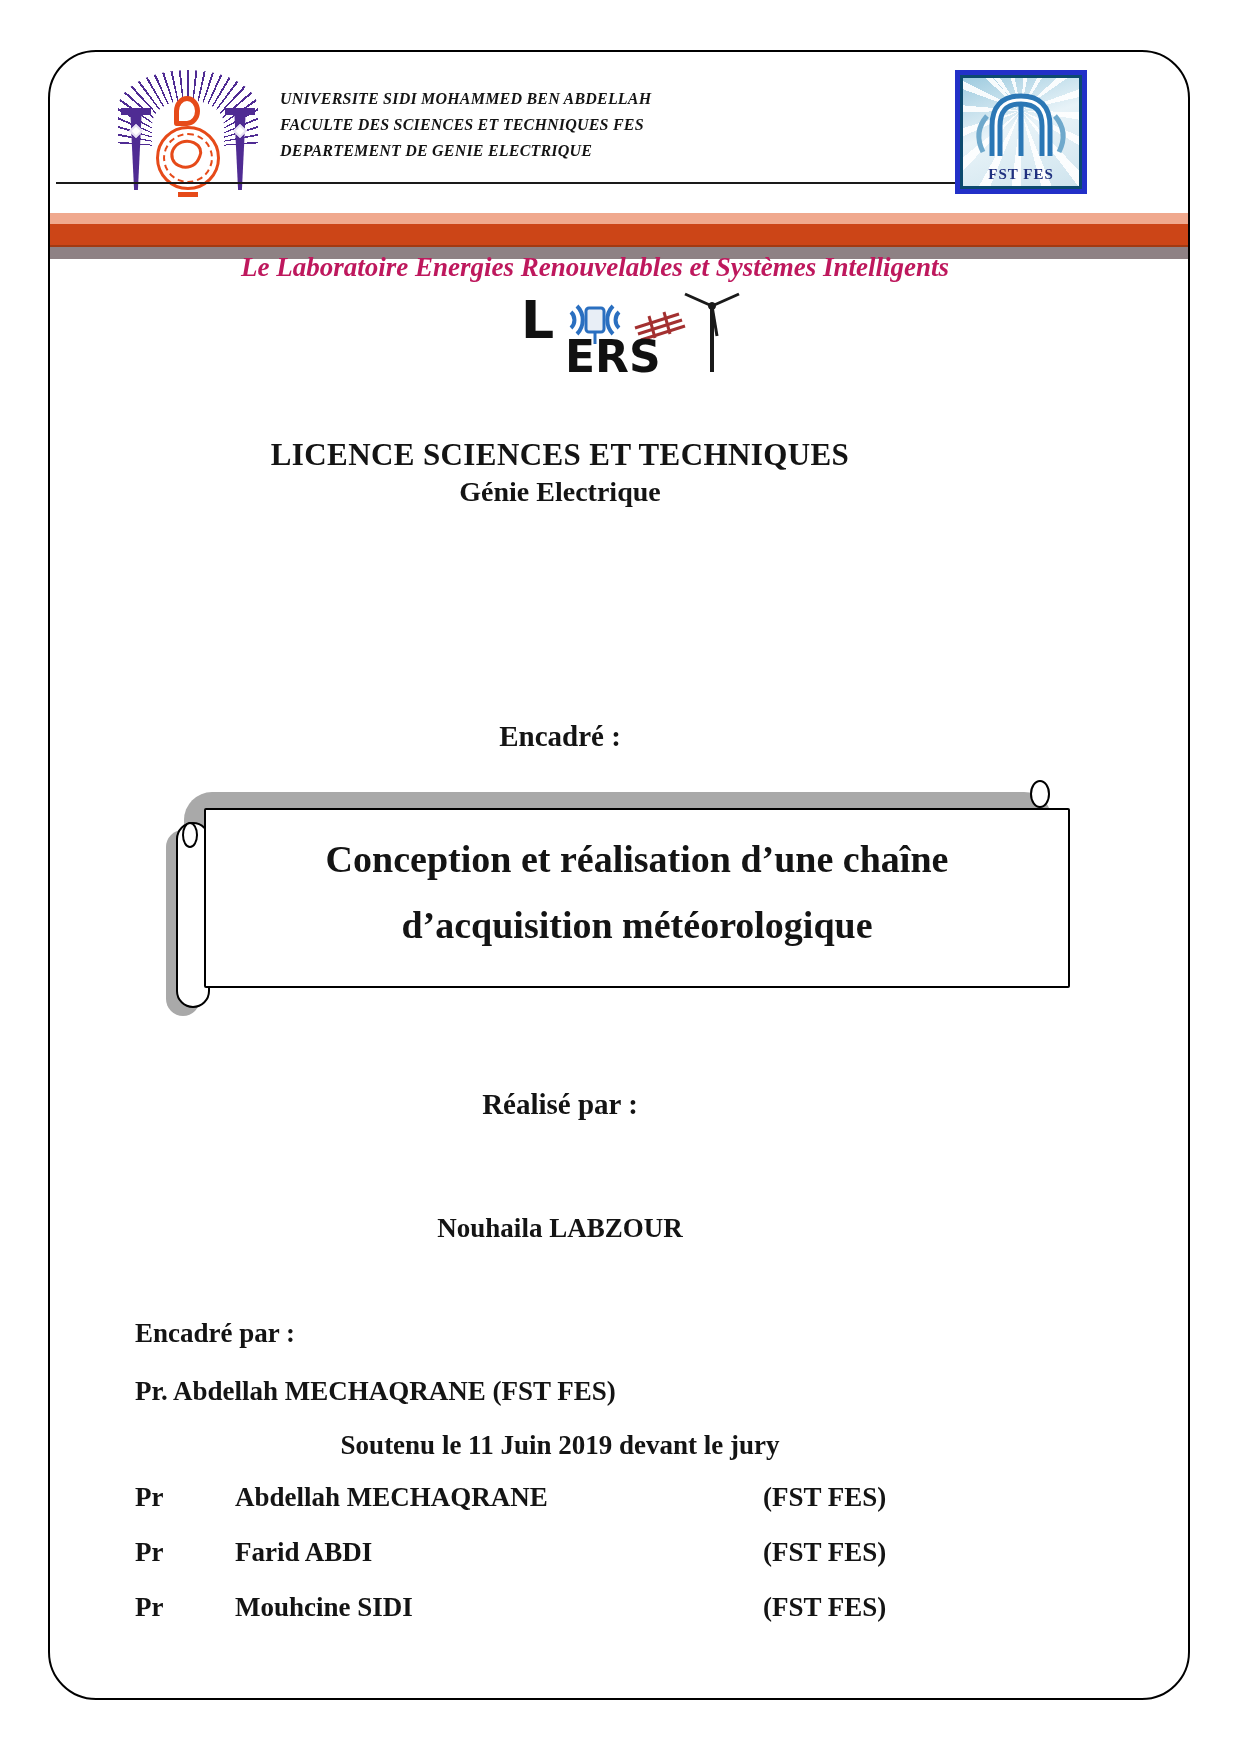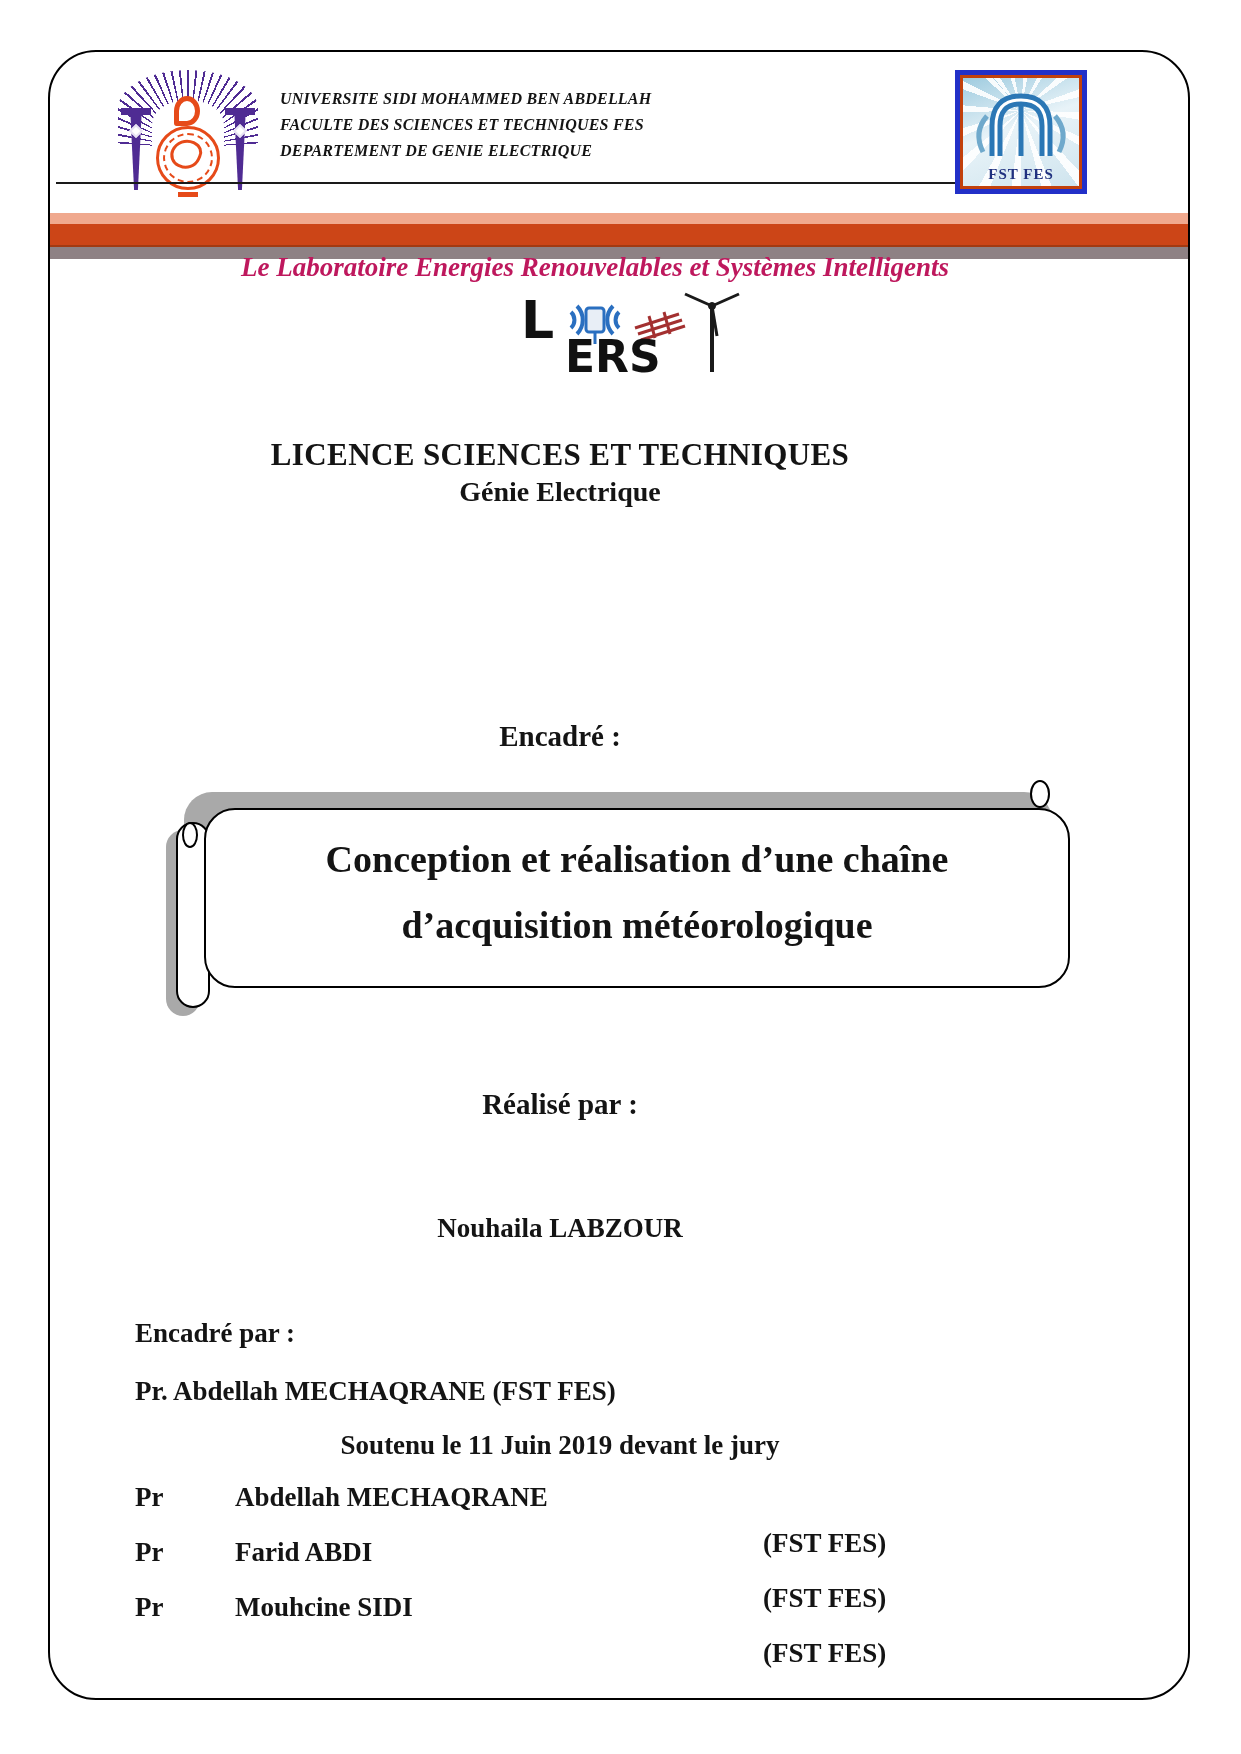--- a/index.html
+++ b/index.html
@@ -41,21 +41,21 @@
   .emblem .ring { position:absolute; left:44px; top:56px; width:64px; height:64px;
     border:3px solid #e64a19; border-radius:50%; background:#fff; }
   .emblem .ring-inner { position:absolute; left:4px; top:4px; width:50px; height:50px;
     border:2px dashed #e64a19; border-radius:50%; }
   .emblem .ring-script { position:absolute; left:12px; top:10px; width:30px; height:30px;
     border:3px solid #e64a19; border-radius:60% 40% 55% 45%; transform:rotate(25deg); }
   .emblem .ring-dot { position:absolute; left:66px; top:122px; width:20px; height:5px; background:#e64a19; }
 
   
   .fst-logo { position:absolute; left:955px; top:70px; width:132px; height:124px;
-    border:5px solid #2230c8; background:#c2410c; padding:3px; }
+    border:5px solid #2230c8; background:#0c4a6e; padding:3px; }
   .fst-inner { position:relative; width:100%; height:100%;
     background:linear-gradient(160deg,#9ecbdf 0%,#e8f3f8 45%,#cfe4ee 100%); overflow:hidden; }
   .fst-rays { position:absolute; inset:0;
     background:repeating-conic-gradient(from -40deg at 50% 30%, rgba(255,255,255,.9) 0deg 7deg, rgba(158,203,223,0) 7deg 22deg); }
   .fst-caption { position:absolute; left:0; right:0; bottom:3px; text-align:center;
     font-weight:bold; font-size:15px; letter-spacing:1px; color:#20317f;
     font-family:"Liberation Serif", serif; }
 
   
   .stripe { position:absolute; left:50px; width:1138px; }
@@ -76,39 +76,39 @@
   .intitule { top:720px; font-size:29px; }
 
   
   .scroll { position:absolute; left:172px; top:792px; width:902px; height:218px; }
   .scroll-shadow { position:absolute; left:12px; top:0; width:868px; height:182px;
     background:#a9a9a9; border-radius:28px; }
   .scroll-tube { position:absolute; left:4px; top:30px; width:34px; height:186px;
     background:#fff; border:2.5px solid #000; border-radius:17px;
     box-shadow:-10px 8px 0 #a9a9a9; z-index:1; }
   .scroll-panel { position:absolute; left:32px; top:16px; width:866px; height:180px;
-    background:#fff; border:2.5px solid #000; border-radius:31px; z-index:2;
+    background:#fff; border:2.5px solid #000; border-radius:2px; z-index:2;
     text-align:center; padding-top:16px; }
   .scroll-panel .t-line { font-weight:bold; font-size:38px; line-height:66px; }
   .curl { position:absolute; background:#fff; border:2.5px solid #000; border-radius:50%; z-index:3; }
   .curl.tl { left:10px; top:30px; width:16px; height:26px; }
   .curl.tr { left:858px; top:-12px; width:20px; height:28px; }
 
   
   .realise   { top:1088px; font-size:29px; }
   .author-1  { top:1152px; font-size:27px; }
   .author-2  { top:1213px; font-size:27px; }
   .left-text { position:absolute; left:135px; font-weight:bold; font-size:27px; }
   .encadre    { top:1318px; }
   .supervisor { top:1376px; }
   .soutenu   { top:1430px; font-size:27px; }
   .jury-row  { position:absolute; left:0; width:1241px; height:34px; font-weight:bold; font-size:27px; }
   .jury-row .jt { position:absolute; left:135px; }
   .jury-row .jn { position:absolute; left:235px; }
-  .jury-row .ja { position:absolute; left:763px;margin-top:46px; }
+  .jury-row .ja { position:absolute; left:763px; }
   .jr-0 { top:1482px; } .jr-1 { top:1537px; } .jr-2 { top:1592px; }
 </style>
 </head>
 <body>
 
 <div class="page">
   <div class="frame"></div>
 
   <div class="emblem">
     <div class="fan"></div>

